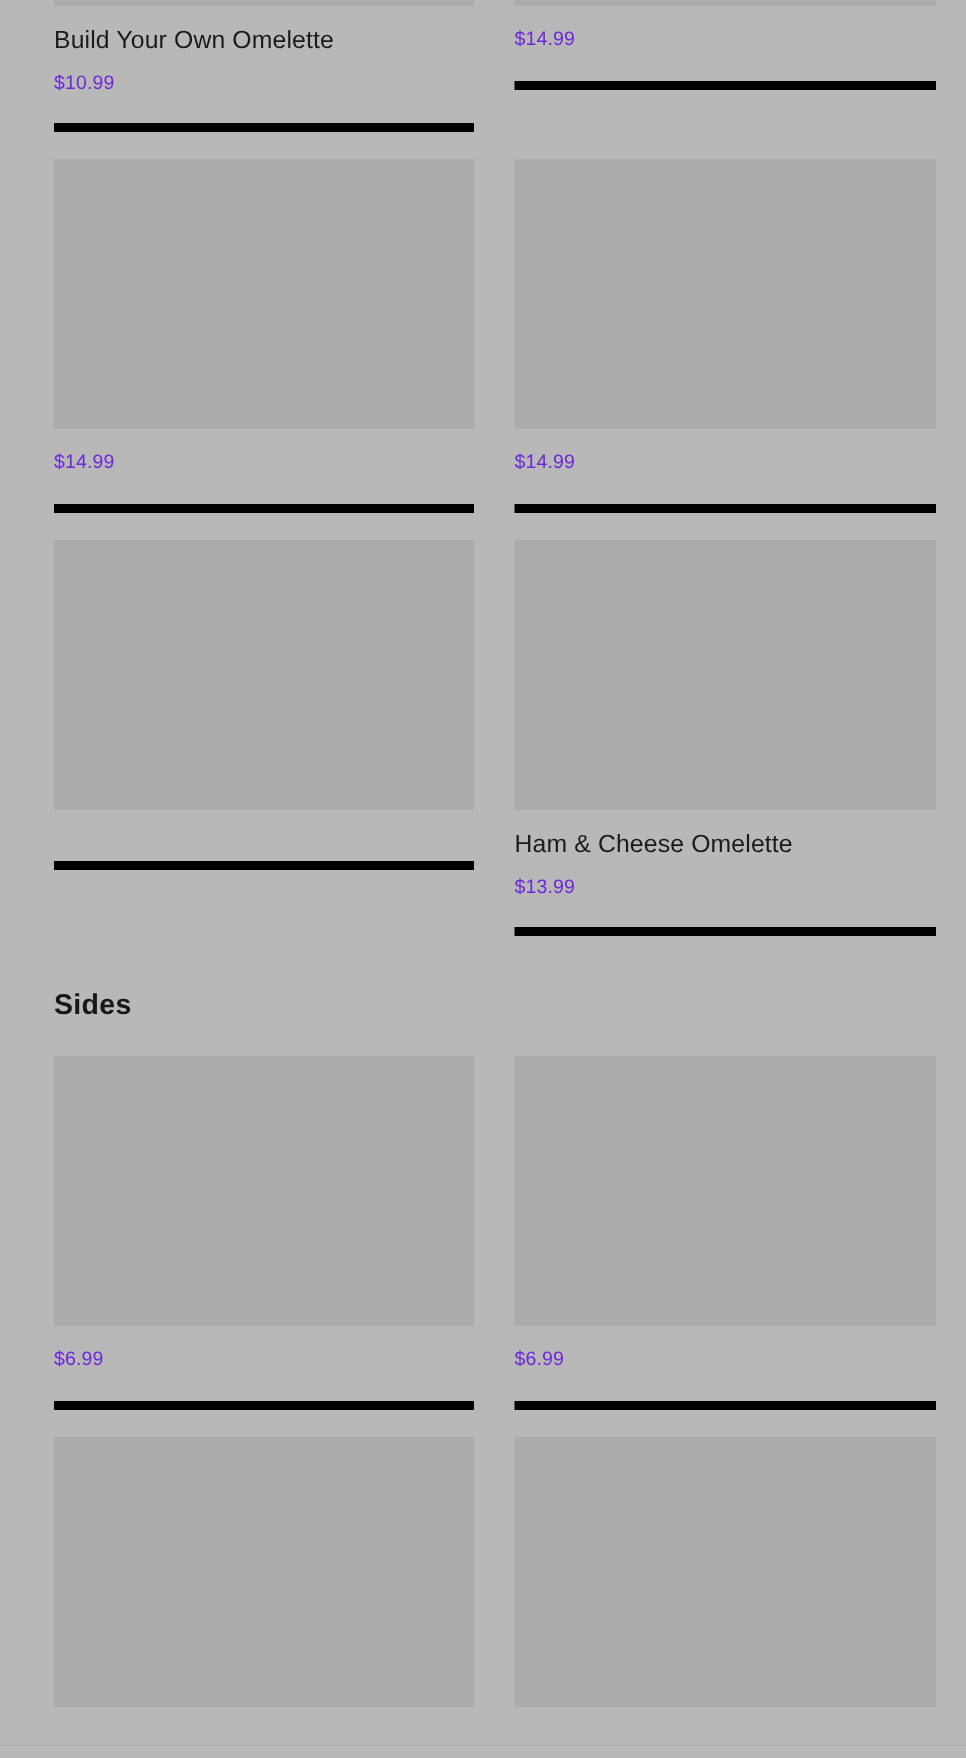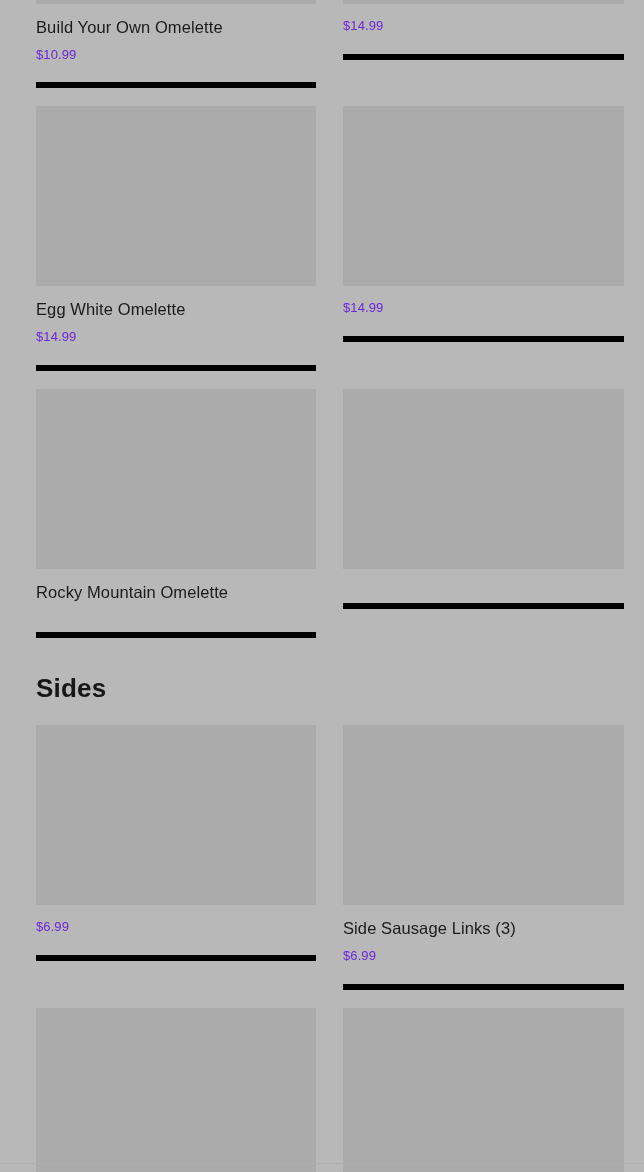--- a/index.html
+++ b/index.html
@@ -73,21 +73,21 @@
   
   .clipped-row {
     padding-top: 0;
   }
   .clipped-row .card-media {
     height: 4px;
   }
 
   
   .section-heading {
-    font-size: 26px;
+    font-size: 19px;
     font-weight: 700;
     color: #171717;
     letter-spacing: 0.2px;
     margin: 0;
     padding: 36px 36px 22px 36px;
     line-height: 1.15;
   }
   .spacer-row { height: 18px; }
 
   
@@ -118,62 +118,61 @@
       <div class="card-media"></div>
       <div class="card-body">
         <p class="card-price">$14.99</p>
       </div>
     </div>
 
     <div class="menu-card">
       <div class="spacer-row"></div>
       <div class="card-media"></div>
       <div class="card-body">
-        <p class="card-title">Egg White Omelette</p>
         <p class="card-price">$14.99</p>
       </div>
     </div>
     <div class="menu-card">
       <div class="spacer-row"></div>
       <div class="card-media"></div>
       <div class="card-body">
         <p class="card-price">$14.99</p>
       </div>
     </div>
 
     <div class="menu-card">
       <div class="spacer-row"></div>
       <div class="card-media"></div>
       <div class="card-body">
-        <p class="card-title">Rocky Mountain Omelette</p>
       </div>
     </div>
     <div class="menu-card">
       <div class="spacer-row"></div>
       <div class="card-media"></div>
       <div class="card-body">
+        <p class="card-title">Ham &amp; Cheese Omelette</p>
+        <p class="card-price">$13.99</p>
       </div>
     </div>
 
   </div>
 
   <h2 class="section-heading">Sides</h2>
 
   <div class="menu-grid">
 
     <div class="menu-card">
       <div class="card-media"></div>
       <div class="card-body">
         <p class="card-price">$6.99</p>
       </div>
     </div>
     <div class="menu-card">
       <div class="card-media"></div>
       <div class="card-body">
-        <p class="card-title">Side Sausage Links (3)</p>
         <p class="card-price">$6.99</p>
       </div>
     </div>
 
     <div class="menu-card">
       <div class="spacer-row"></div>
       <div class="card-media"></div>
 
     </div>
     <div class="menu-card">

